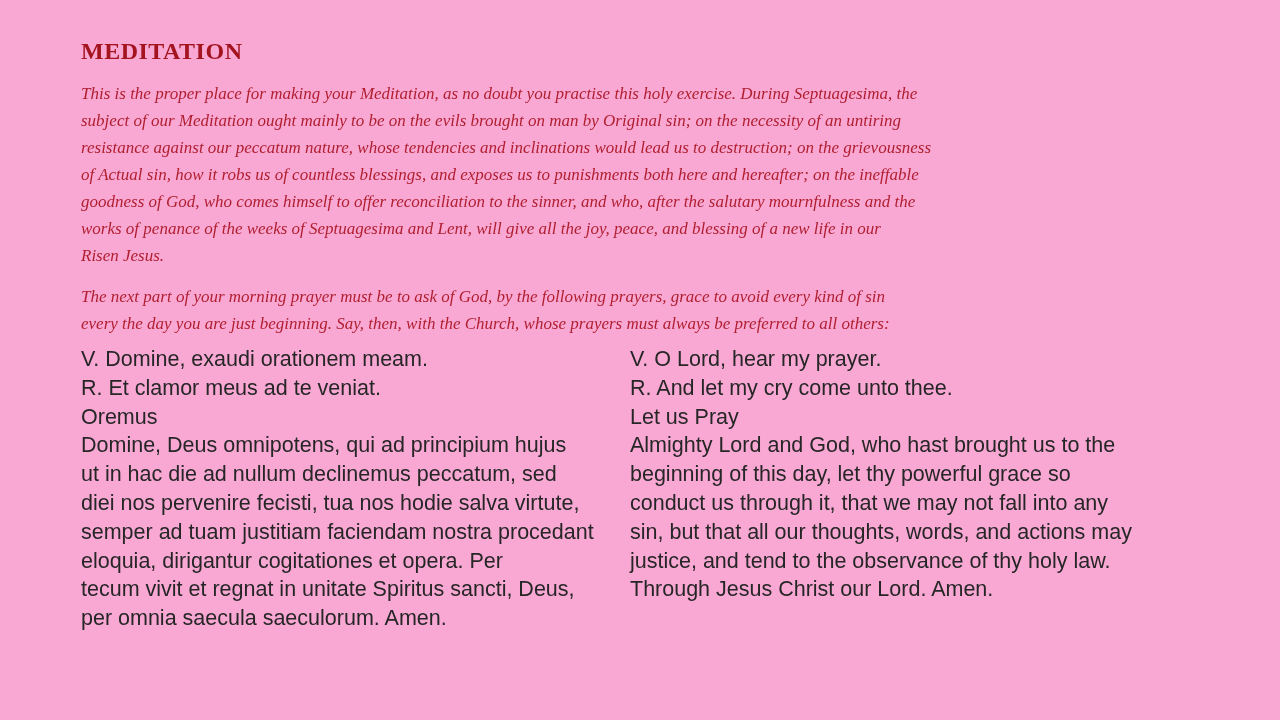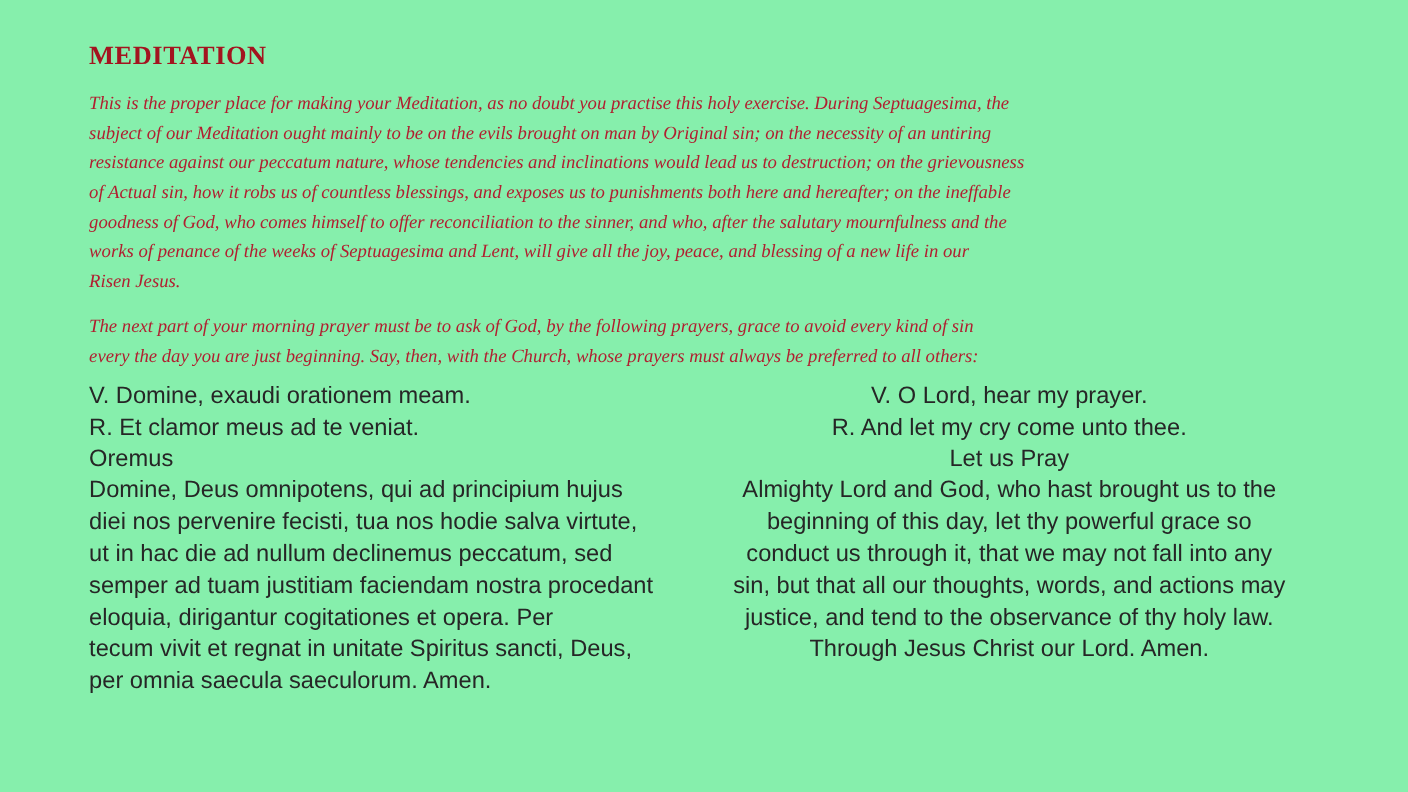--- a/index.html
+++ b/index.html
@@ -4,21 +4,21 @@
 <style>
   html, body {
     margin: 0;
     padding: 0;
     background: #ffffff;
   }
   .slide {
     position: relative;
     width: 1280px;
     height: 720px;
-    background: #86efac;
+    background: #f9a8d4;
     overflow: hidden;
     font-family: "Liberation Serif", serif;
   }
   .page-title {
     position: absolute;
     left: 81px;
     top: 38px;
     margin: 0;
     font-family: "Liberation Serif", serif;
     font-weight: bold;
@@ -43,21 +43,21 @@
     top: 345px;
     display: flex;
   }
   .prayer-col {
     font-family: "Liberation Sans", sans-serif;
     font-size: 21.5px;
     line-height: 28.8px;
     color: #262626;
   }
   .prayer-col.latin { width: 549px; }
-  .prayer-col.english { width: 575px; text-align: center; }
+  .prayer-col.english { width: 575px; }
   .text-line { white-space: nowrap; }
 </style>
 </head>
 <body>
 
 <div class="slide">
 
   <h1 class="page-title">MEDITATION</h1>
 
   <div class="intro intro-1">
@@ -74,22 +74,22 @@
       <div class="text-line">The next part of your morning prayer must be to ask of God, by the following prayers, grace to avoid every kind of sin</div>
       <div class="text-line">every the day you are just beginning. Say, then, with the Church, whose prayers must always be preferred to all others:</div>
     </div>
 
   <div class="prayer-columns">
     <div class="prayer-col latin">
         <div class="text-line">V. Domine, exaudi orationem meam.</div>
         <div class="text-line">R. Et clamor meus ad te veniat.</div>
         <div class="text-line">Oremus</div>
         <div class="text-line">Domine, Deus omnipotens, qui ad principium hujus</div>
+        <div class="text-line">ut in hac die ad nullum declinemus peccatum, sed</div>
         <div class="text-line">diei nos pervenire fecisti, tua nos hodie salva virtute,</div>
-        <div class="text-line">ut in hac die ad nullum declinemus peccatum, sed</div>
         <div class="text-line">semper ad tuam justitiam faciendam nostra procedant</div>
         <div class="text-line">eloquia, dirigantur cogitationes et opera. Per</div>
         <div class="text-line">tecum vivit et regnat in unitate Spiritus sancti, Deus,</div>
         <div class="text-line">per omnia saecula saeculorum. Amen.</div>
       </div>
     <div class="prayer-col english">
         <div class="text-line">V. O Lord, hear my prayer.</div>
         <div class="text-line">R. And let my cry come unto thee.</div>
         <div class="text-line">Let us Pray</div>
         <div class="text-line">Almighty Lord and God, who hast brought us to the</div>

